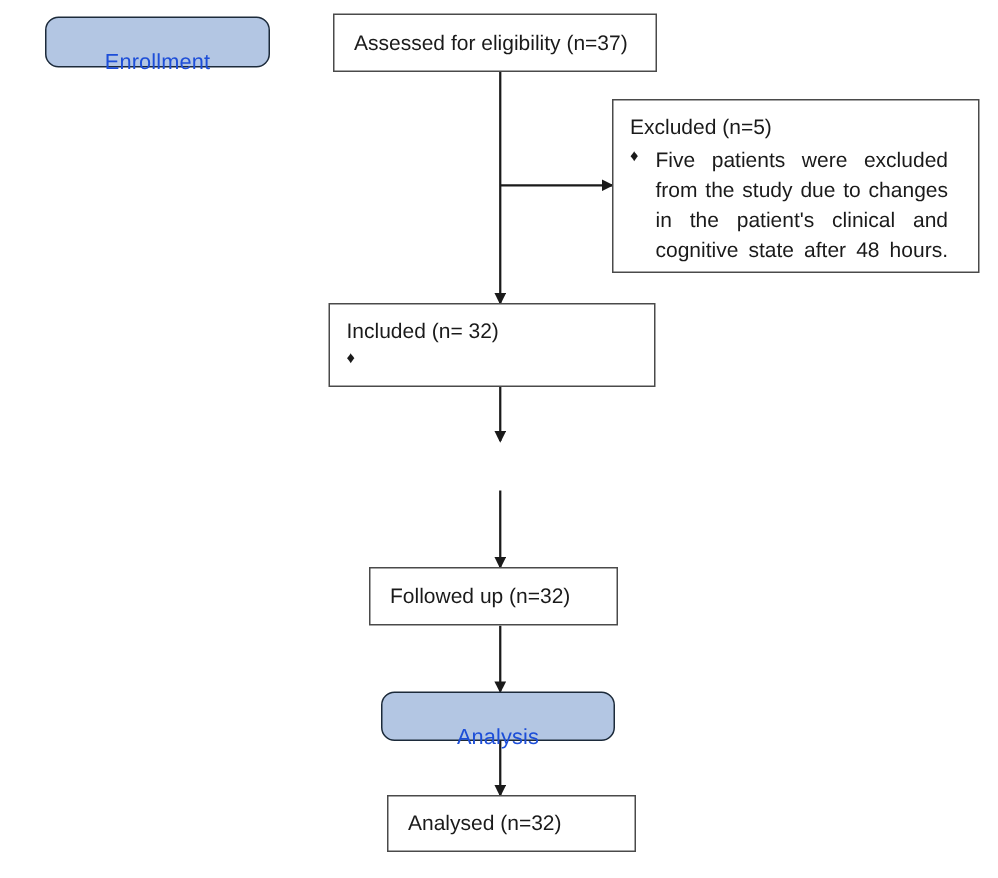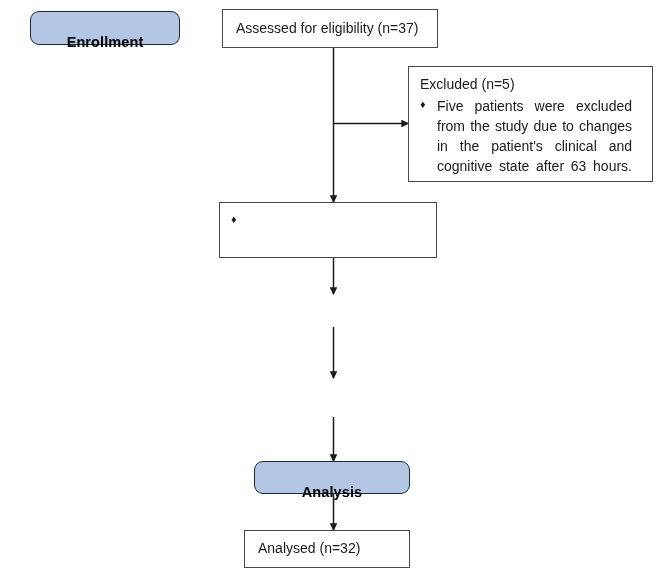--- a/index.html
+++ b/index.html
@@ -40,24 +40,24 @@
   
   .stage {
     background: #b3c6e3;
     border: 1.6px solid #1c2a3a;
     border-radius: 9px;
     display: flex;
     align-items: center;
     justify-content: center;
   }
   .stage-label {
-    font-weight: bold;
+    font-weight: normal;
     font-size: 14.5px;
     letter-spacing: .1px;
-    color: #000000;
+    color: #1d4ed8;
     margin-top: 28px;
   }
 
   .centered {
     display: flex;
     align-items: center;
   }
   .line {
     font-size: 14px;
     line-height: 1.42;
@@ -138,35 +138,41 @@
   <div class="node rect centered" style="left:222px; top:9px; width:216px; height:39px;">
     <div class="pad">
       <div class="line">Assessed for eligibility (n=37)</div>
     </div>
   </div>
 
   <div class="node rect" id="excluded-box" style="left:408px; top:66px; width:245px; height:116px;">
     <div class="line">Excluded (n=5)</div>
     <div class="bullet-row" id="excluded-bullet" style="margin-top:2px;">
       <span class="dia">♦</span>
-      <span class="bullet-text">Five patients were excluded from the study due to changes in the patient's clinical and cognitive state after 63 hours.</span>
+      <span class="bullet-text">Five patients were excluded from the study due to changes in the patient's clinical and cognitive state after 48 hours.</span>
     </div>
   </div>
 
   <div class="node rect" style="left:219px; top:202px; width:218px; height:56px; padding:8px 11px 0 11px;">
+    <div class="line">Included (n= 32)</div>
     <div class="bullet-row" id="included-bullet" style="margin-top:1px;">
       <span class="dia">♦</span>
     </div>
   </div>
 
 
+  <div class="node rect centered" style="left:246px; top:378px; width:166px; height:39px;">
+    <div class="pad">
+      <div class="line">Followed up (n=32)</div>
+    </div>
+  </div>
 
   <div class="node stage" style="left:254px; top:461px; width:156px; height:33px;">
     <span class="stage-label">Analysis</span>
   </div>
 
-  <div class="node rect centered" style="left:244px; top:530px; width:166px; height:38px;">
+  <div class="node rect centered" style="left:258px; top:530px; width:166px; height:38px;">
     <div class="pad">
       <div class="line">Analysed (n=32)</div>
     </div>
   </div>
 
 </div>
 
 </body></html>

